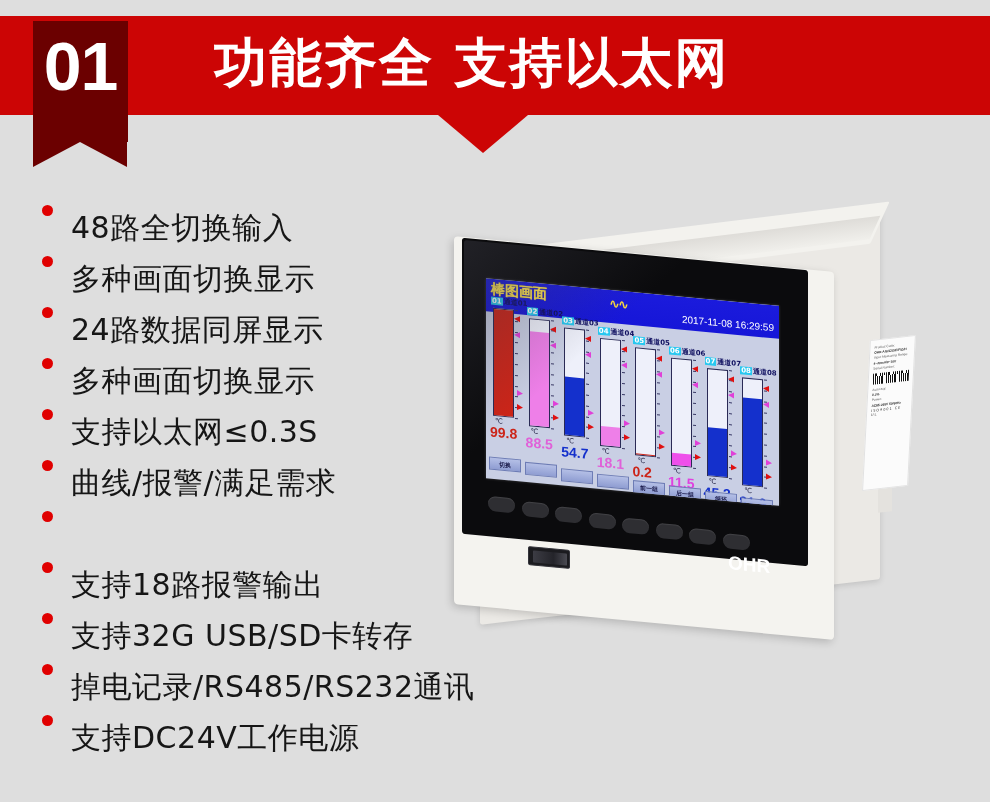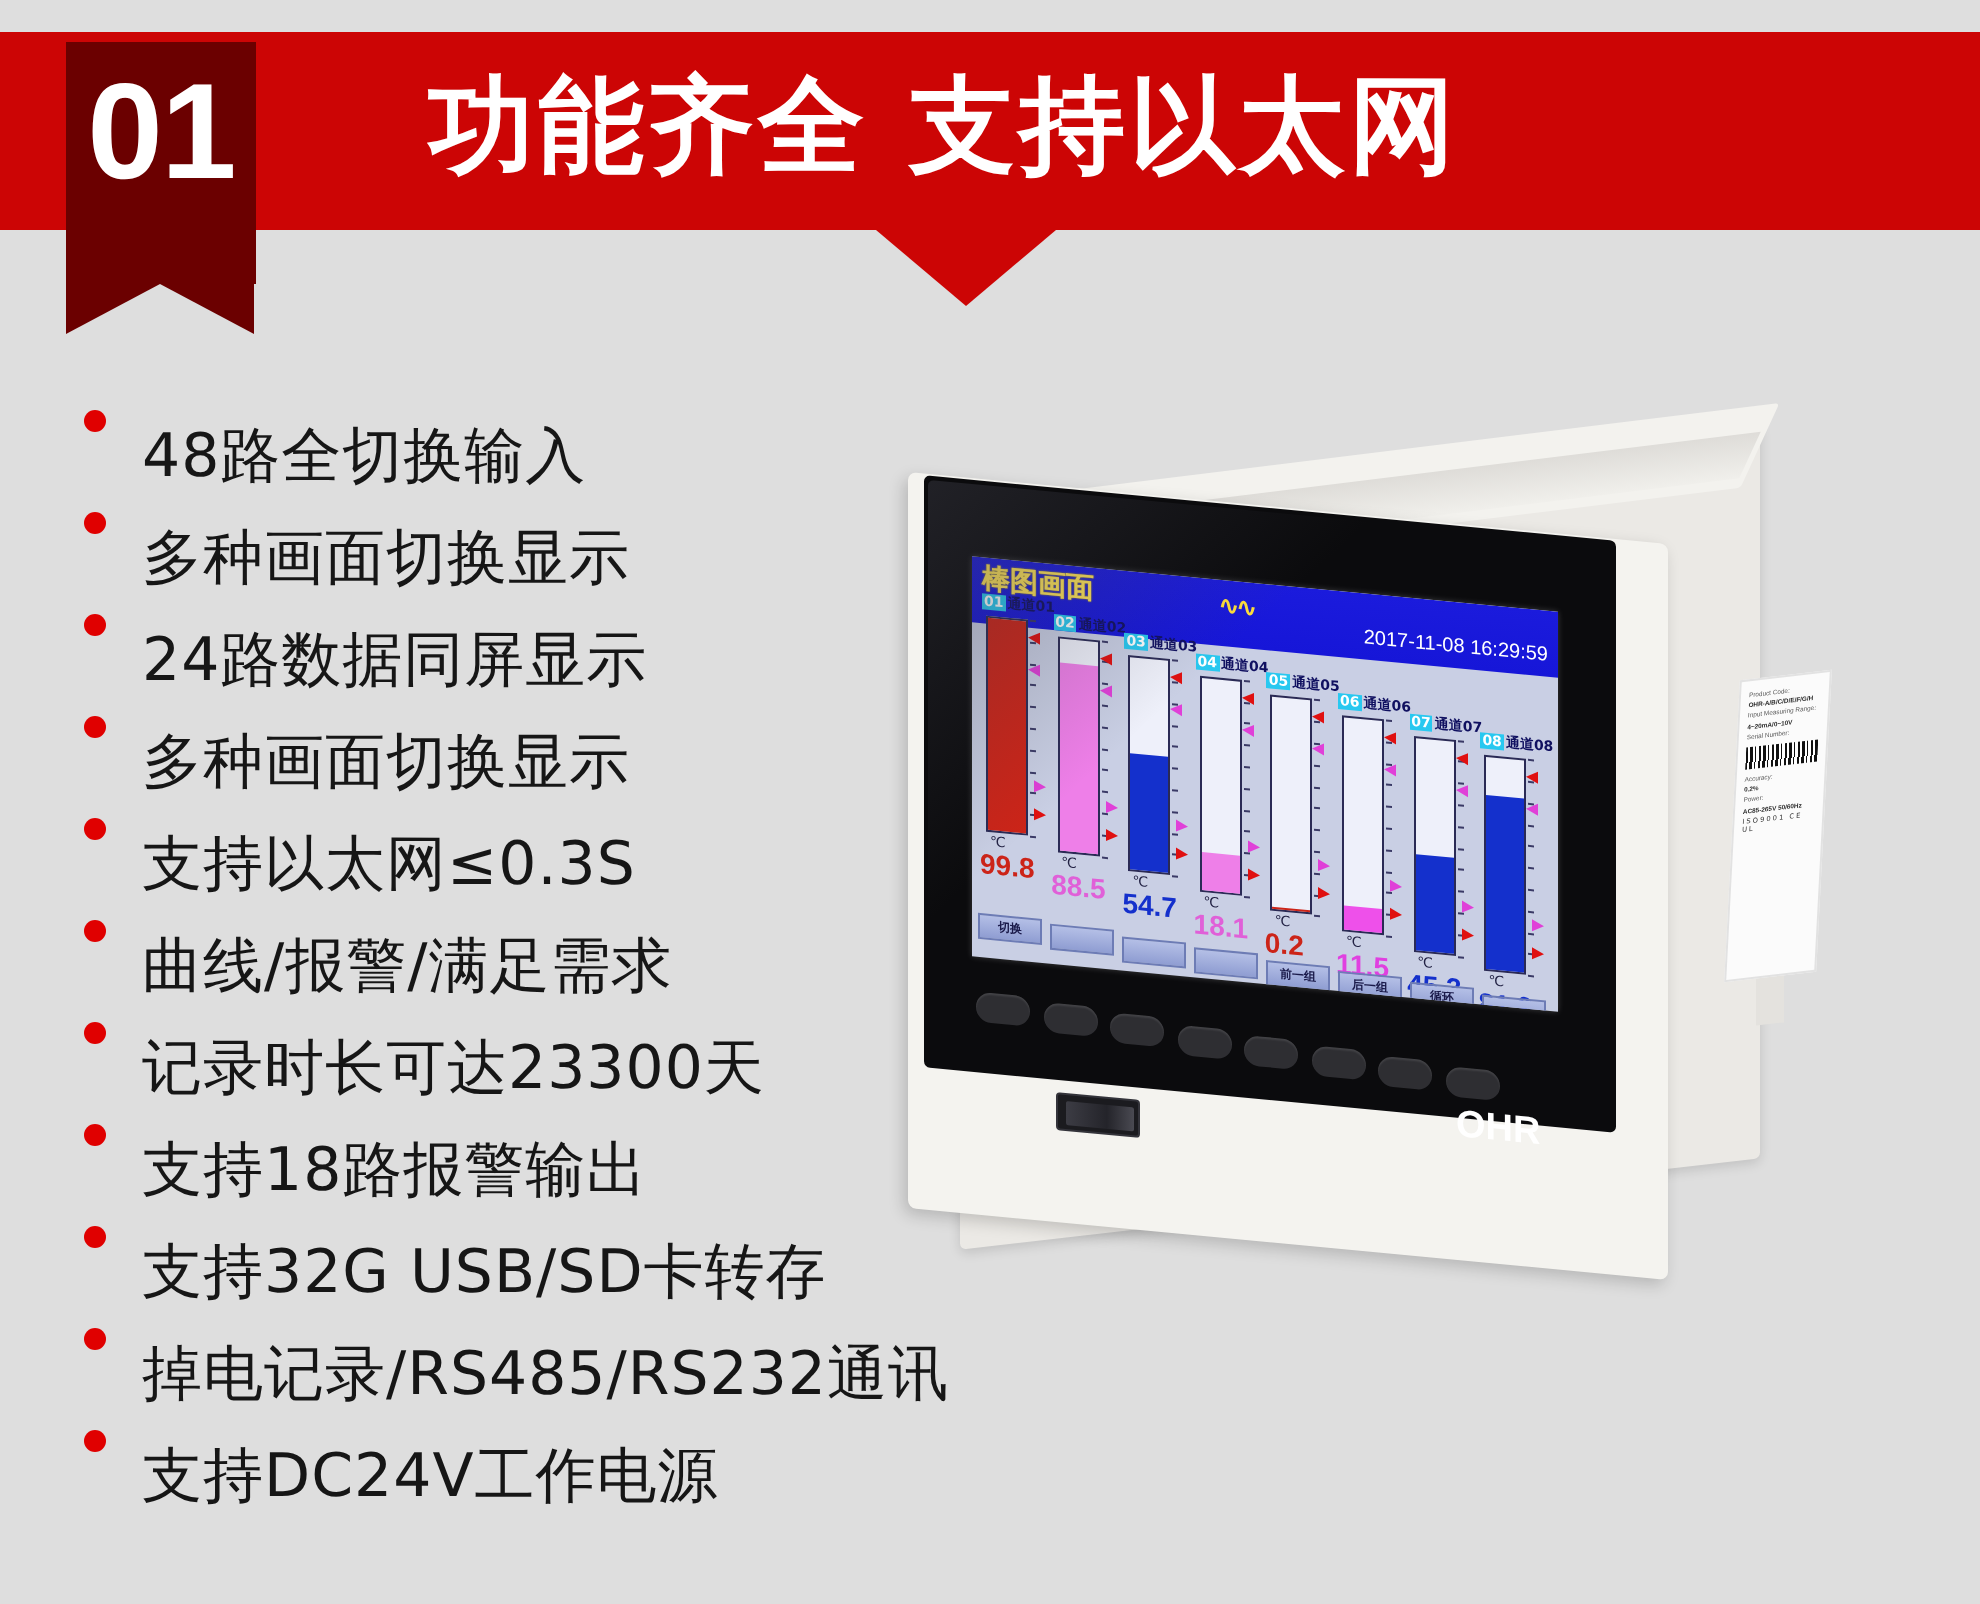--- a/index.html
+++ b/index.html
@@ -469,21 +469,20 @@
   <li class="feature-item">
     <span class="feature-bullet"></span>
     <span class="feature-text">支持以太网≤0.3S</span>
   </li>
   <li class="feature-item">
     <span class="feature-bullet"></span>
     <span class="feature-text">曲线/报警/满足需求</span>
   </li>
   <li class="feature-item">
     <span class="feature-bullet"></span>
-    <span class="feature-text">记录时长可达23300天</span>
   </li>
   <li class="feature-item">
     <span class="feature-bullet"></span>
     <span class="feature-text">支持18路报警输出</span>
   </li>
   <li class="feature-item">
     <span class="feature-bullet"></span>
     <span class="feature-text">支持32G USB/SD卡转存</span>
   </li>
   <li class="feature-item">

